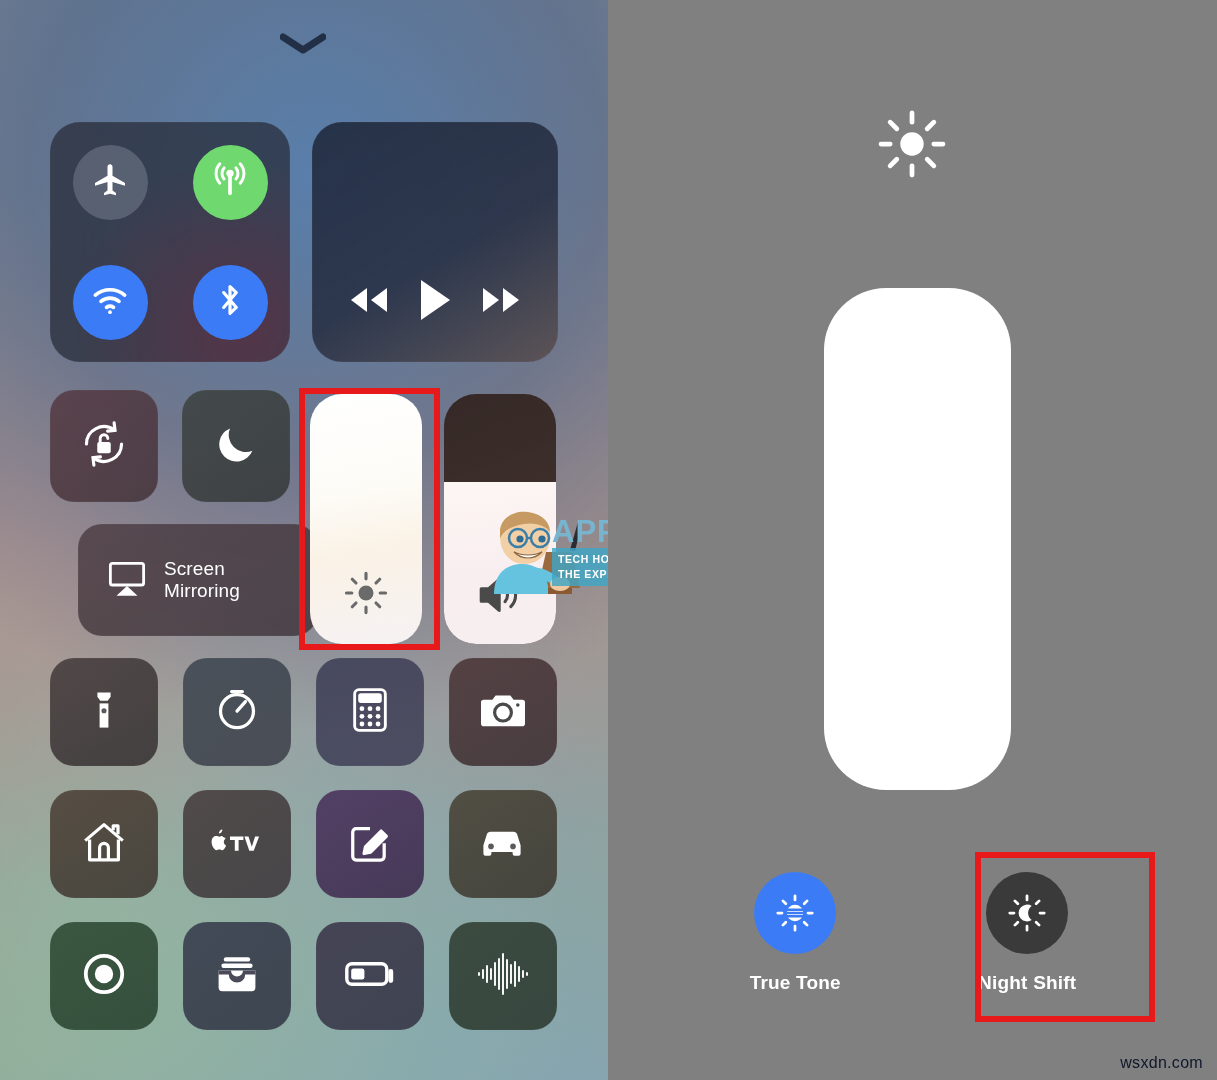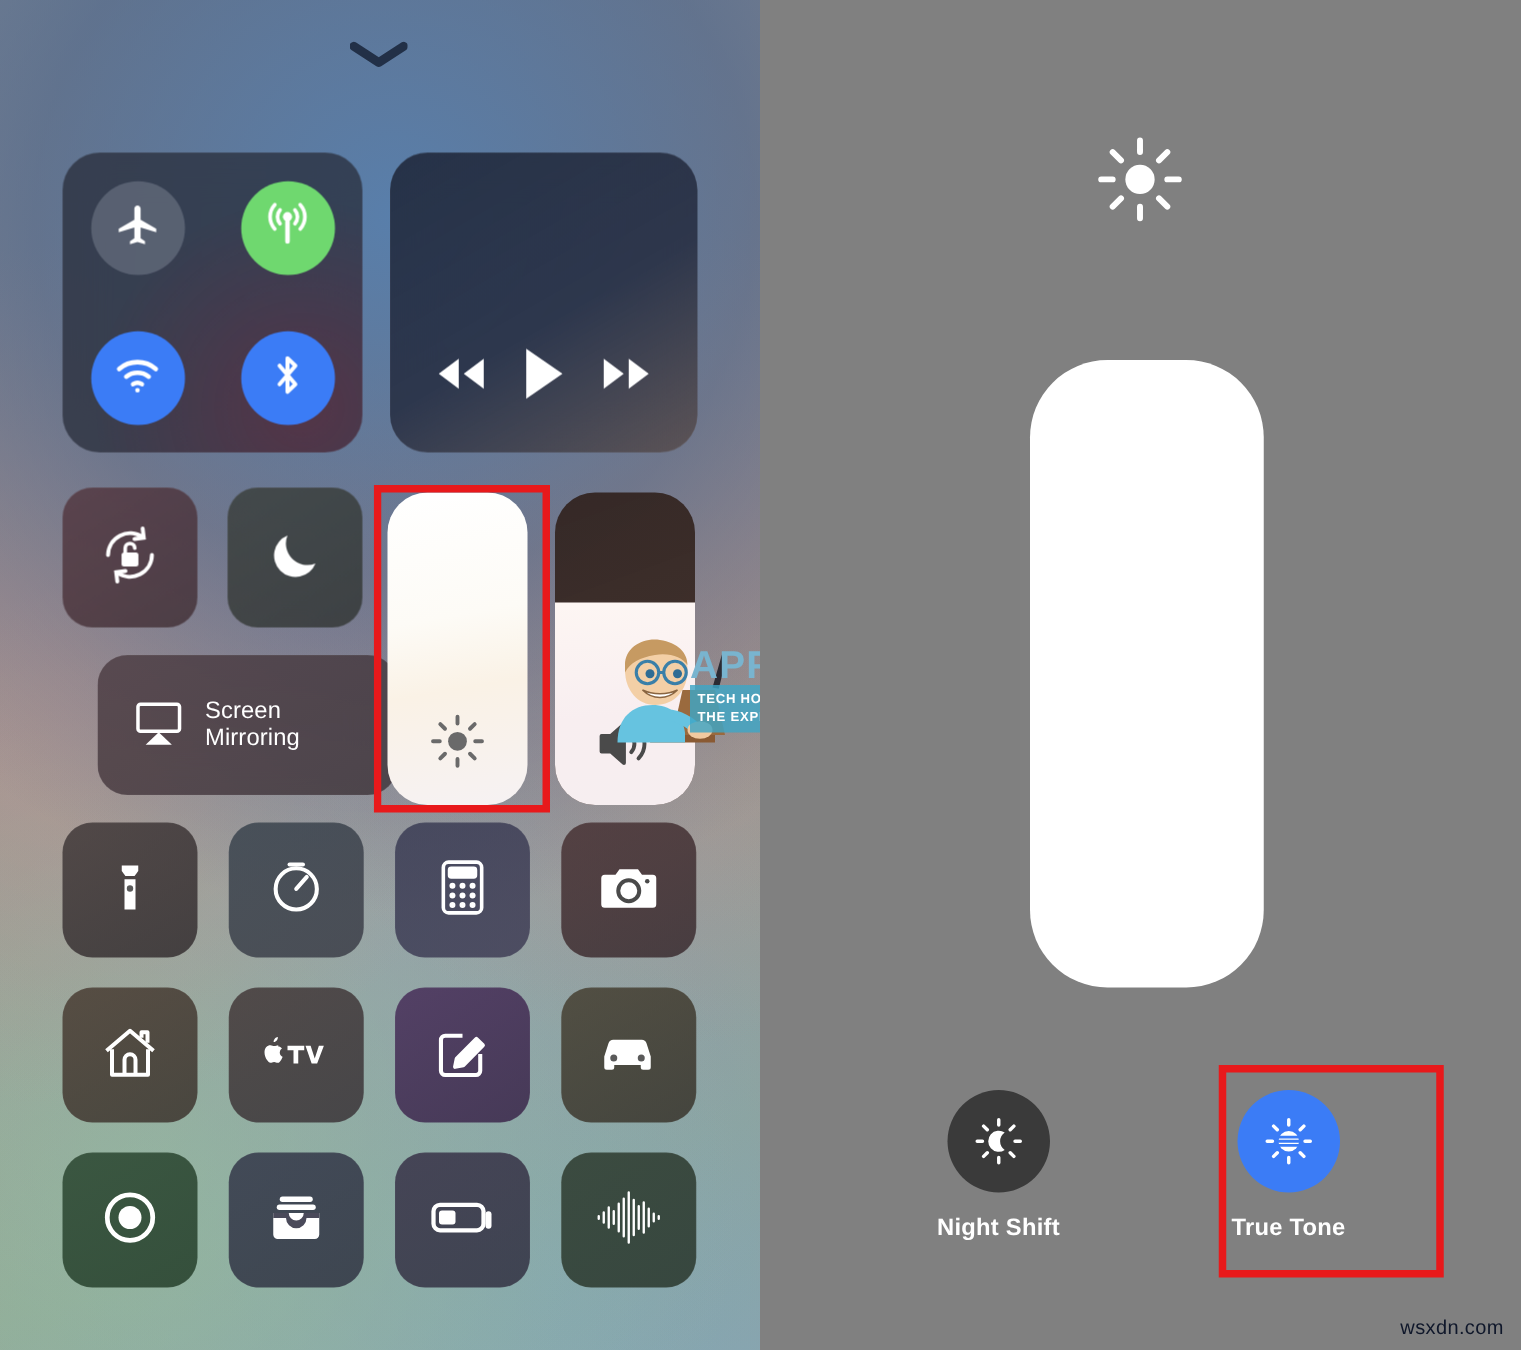--- a/index.html
+++ b/index.html
@@ -513,41 +513,41 @@
       <path d="M12 2.2 V5.1 M12 18.9 V21.8 M2.2 12 H5.1 M18.9 12 H21.8
                M5.1 5.1 L7.2 7.2 M16.8 16.8 L18.9 18.9
                M18.9 5.1 L16.8 7.2 M7.2 16.8 L5.1 18.9"></path>
     </svg>
   </div>
 
   <div class="right-slider"></div>
 
   <div class="tone-buttons">
     <div class="tone-item">
-      <span class="tone-circle tone-off">
-        <svg width="44" height="44" viewBox="0 0 24 24" fill="none" stroke="#ffffff" stroke-width="1.5" stroke-linecap="round">
-          <path d="M14.6 8.2a4.6 4.6 0 1 0 0 7.6 4.6 4.6 0 0 1 0-7.6z" fill="#ffffff" stroke="none"></path>
-          <path d="M12 2.6 V4.9 M12 19.1 V21.4 M2.6 12 H4.9 M19.1 12 H21.4
-                   M5.4 5.4 L7 7 M17 17 L18.6 18.6
-                   M18.6 5.4 L17 7 M7 17 L5.4 18.6"></path>
-        </svg>
-      </span>
-      <span class="tone-label">Night Shift</span>
-    </div>
-    <div class="tone-item">
       <span class="tone-circle tone-on">
         <svg width="44" height="44" viewBox="0 0 24 24" fill="none" stroke="#ffffff" stroke-width="1.5" stroke-linecap="round">
           <circle cx="12" cy="12" r="4.5" fill="#ffffff" stroke="none"></circle>
           <path d="M7.8 10.2 H16.2 M7.5 12 H16.5 M7.8 13.8 H16.2" stroke="#3b7cf6" stroke-width="1.3"></path>
           <path d="M12 2.6 V4.9 M12 19.1 V21.4 M2.6 12 H4.9 M19.1 12 H21.4
                    M5.4 5.4 L7 7 M17 17 L18.6 18.6
                    M18.6 5.4 L17 7 M7 17 L5.4 18.6"></path>
         </svg>
       </span>
       <span class="tone-label">True Tone</span>
     </div>
+    <div class="tone-item">
+      <span class="tone-circle tone-off">
+        <svg width="44" height="44" viewBox="0 0 24 24" fill="none" stroke="#ffffff" stroke-width="1.5" stroke-linecap="round">
+          <path d="M14.6 8.2a4.6 4.6 0 1 0 0 7.6 4.6 4.6 0 0 1 0-7.6z" fill="#ffffff" stroke="none"></path>
+          <path d="M12 2.6 V4.9 M12 19.1 V21.4 M2.6 12 H4.9 M19.1 12 H21.4
+                   M5.4 5.4 L7 7 M17 17 L18.6 18.6
+                   M18.6 5.4 L17 7 M7 17 L5.4 18.6"></path>
+        </svg>
+      </span>
+      <span class="tone-label">Night Shift</span>
+    </div>
   </div>
 
   <div class="red-box box-truetone"></div>
 
   <div class="watermark-wsxdn">wsxdn.com</div>
 
 </div>
 
 </body></html>

